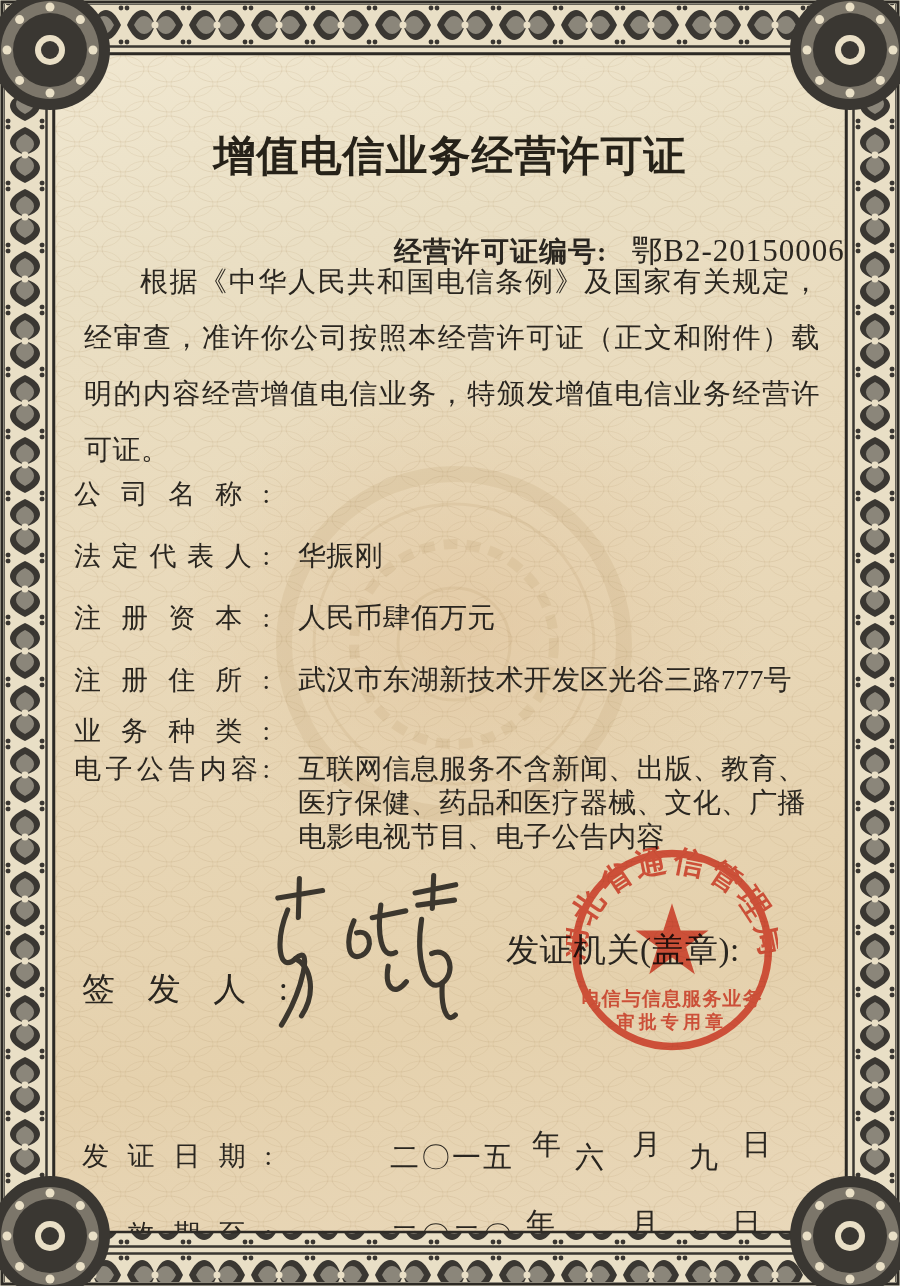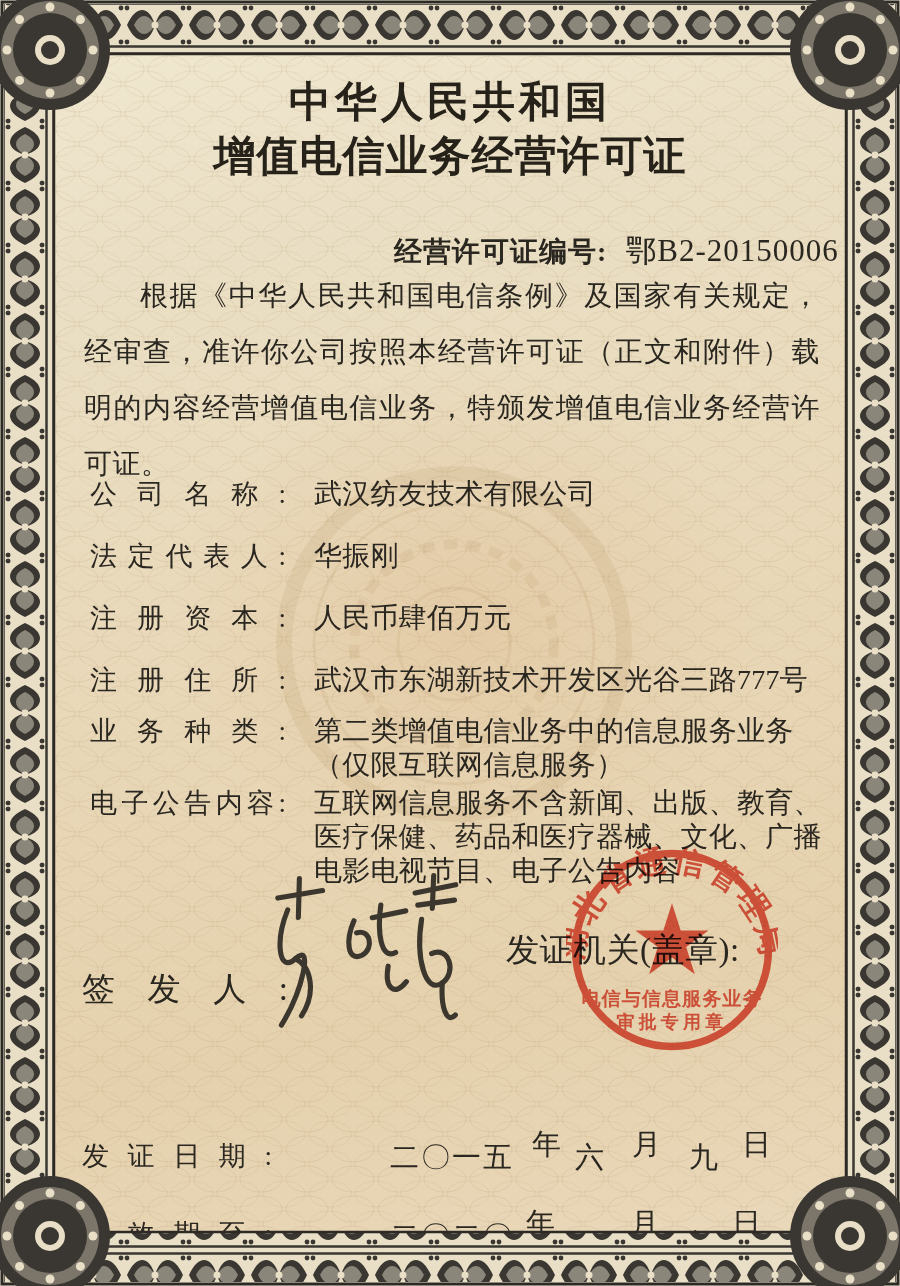--- a/index.html
+++ b/index.html
@@ -16,28 +16,28 @@
       radial-gradient(ellipse 420px 360px at 52% 48%, rgba(222,190,148,0.50), rgba(222,190,148,0) 70%),
       linear-gradient(168deg,#f0e7d0 0%,#ead welcome 0%,#eadfc4 18%,#e9d9ba 45%,#e5d1ad 78%,#e9d8ba 100%);
     background:
       radial-gradient(ellipse 420px 360px at 52% 48%, rgba(222,190,148,0.50), rgba(222,190,148,0) 70%),
       linear-gradient(168deg,#f0e7d0 0%,#eadfc4 18%,#e9d9ba 45%,#e5d1ad 78%,#e9d8ba 100%);
   }
   .texture{position:absolute;left:0;top:0;z-index:0;}
   .title{position:absolute;left:0;width:100%;text-align:center;font-weight:bold;color:#262219;z-index:2;}
   .t1{top:20px;font-size:42px;letter-spacing:4px;}
   .t2{top:74px;font-size:42px;letter-spacing:1px;}
-  .license-line{position:absolute;left:340px;top:176px;display:flex;align-items:baseline;gap:18px;z-index:2;}
+  .license-line{position:absolute;left:340px;top:176px;display:flex;align-items:baseline;gap:24px;z-index:2;}
   .lic-label{font-weight:bold;font-size:28px;letter-spacing:1px;}
   .lic-value{font-size:31px;letter-spacing:1px;font-family:"Liberation Serif","DejaVu Serif",serif;text-align:center;}
   .intro{
-    position:absolute;left:30px;top:214px;width:736px;margin:0;z-index:2;
+    position:absolute;left:30px;top:200px;width:736px;margin:0;z-index:2;
     font-size:28px;line-height:56px;text-align:justify;text-indent:2em;letter-spacing:0.5px;
   }
-  .fields{position:absolute;left:36px;top:422px;width:748px;z-index:2;}
+  .fields{position:absolute;left:20px;top:422px;width:748px;z-index:2;}
   .frow{display:flex;align-items:flex-start;}
   .mb26{margin-bottom:26px;}
   .mb16{margin-bottom:16px;}
   .mb4{margin-bottom:4px;}
   .flabel{width:196px;flex:0 0 196px;font-size:27px;line-height:34px;text-align:justify;text-align-last:justify;}
   .flabel .l2{display:block;text-align:justify;text-align-last:justify;}
   .fvalue{margin-left:28px;width:576px;font-size:28px;line-height:34px;letter-spacing:0.2px;}
   .single .flabel,.single .fvalue{line-height:36px;}
   .sign-label{position:absolute;left:28px;top:876px;width:206px;font-size:33px;
     text-align:justify;text-align-last:justify;z-index:2;margin-top:37px;}
@@ -76,50 +76,47 @@
       </defs>
       <rect width="792" height="1178" fill="url(#circ)"></rect>
       <g opacity="0.10" stroke="#9c7a42" fill="none">
         <circle cx="400" cy="590" r="170" stroke-width="16"></circle>
         <circle cx="400" cy="590" r="140" stroke-width="3"></circle>
         <circle cx="400" cy="590" r="100" stroke-width="10" stroke-dasharray="14 9"></circle>
         <circle cx="400" cy="590" r="56" stroke-width="3"></circle>
       </g>
     </svg>
 
-    <div class="title t1">中华人民共和国</div>
     <div class="title t2">增值电信业务经营许可证</div>
 
     <div class="license-line">
       <span class="lic-label">经营许可证编号:</span>
       <span class="lic-value">鄂B2-20150006</span>
     </div>
 
     <p class="intro">根据《中华人民共和国电信条例》及国家有关规定，经审查，准许你公司按照本经营许可证（正文和附件）载明的内容经营增值电信业务，特颁发增值电信业务经营许可证。</p>
 
     <div class="fields">
       <div class="frow single mb26">
         <div class="flabel">公司名称:</div>
-        <div class="fvalue">武汉纺友技术有限公司</div>
       </div>
       <div class="frow single mb26">
         <div class="flabel">法定代表人:</div>
         <div class="fvalue">华振刚</div>
       </div>
       <div class="frow single mb26">
         <div class="flabel">注册资本:</div>
         <div class="fvalue">人民币肆佰万元</div>
       </div>
       <div class="frow single mb16">
         <div class="flabel">注册住所:</div>
         <div class="fvalue">武汉市东湖新技术开发区光谷三路777号</div>
       </div>
       <div class="frow mb4">
         <div class="flabel">业务种类:</div>
-        <div class="fvalue">第二类增值电信业务中的信息服务业务（仅限互联网信息服务）</div>
       </div>
       <div class="frow">
         <div class="flabel">
           <span>电子公告内容:</span>
         </div>
         <div class="fvalue">互联网信息服务不含新闻、出版、教育、医疗保健、药品和医疗器械、文化、广播电影电视节目、电子公告内容</div>
       </div>
     </div>
 
     <div class="sign-label">签发人:</div>

